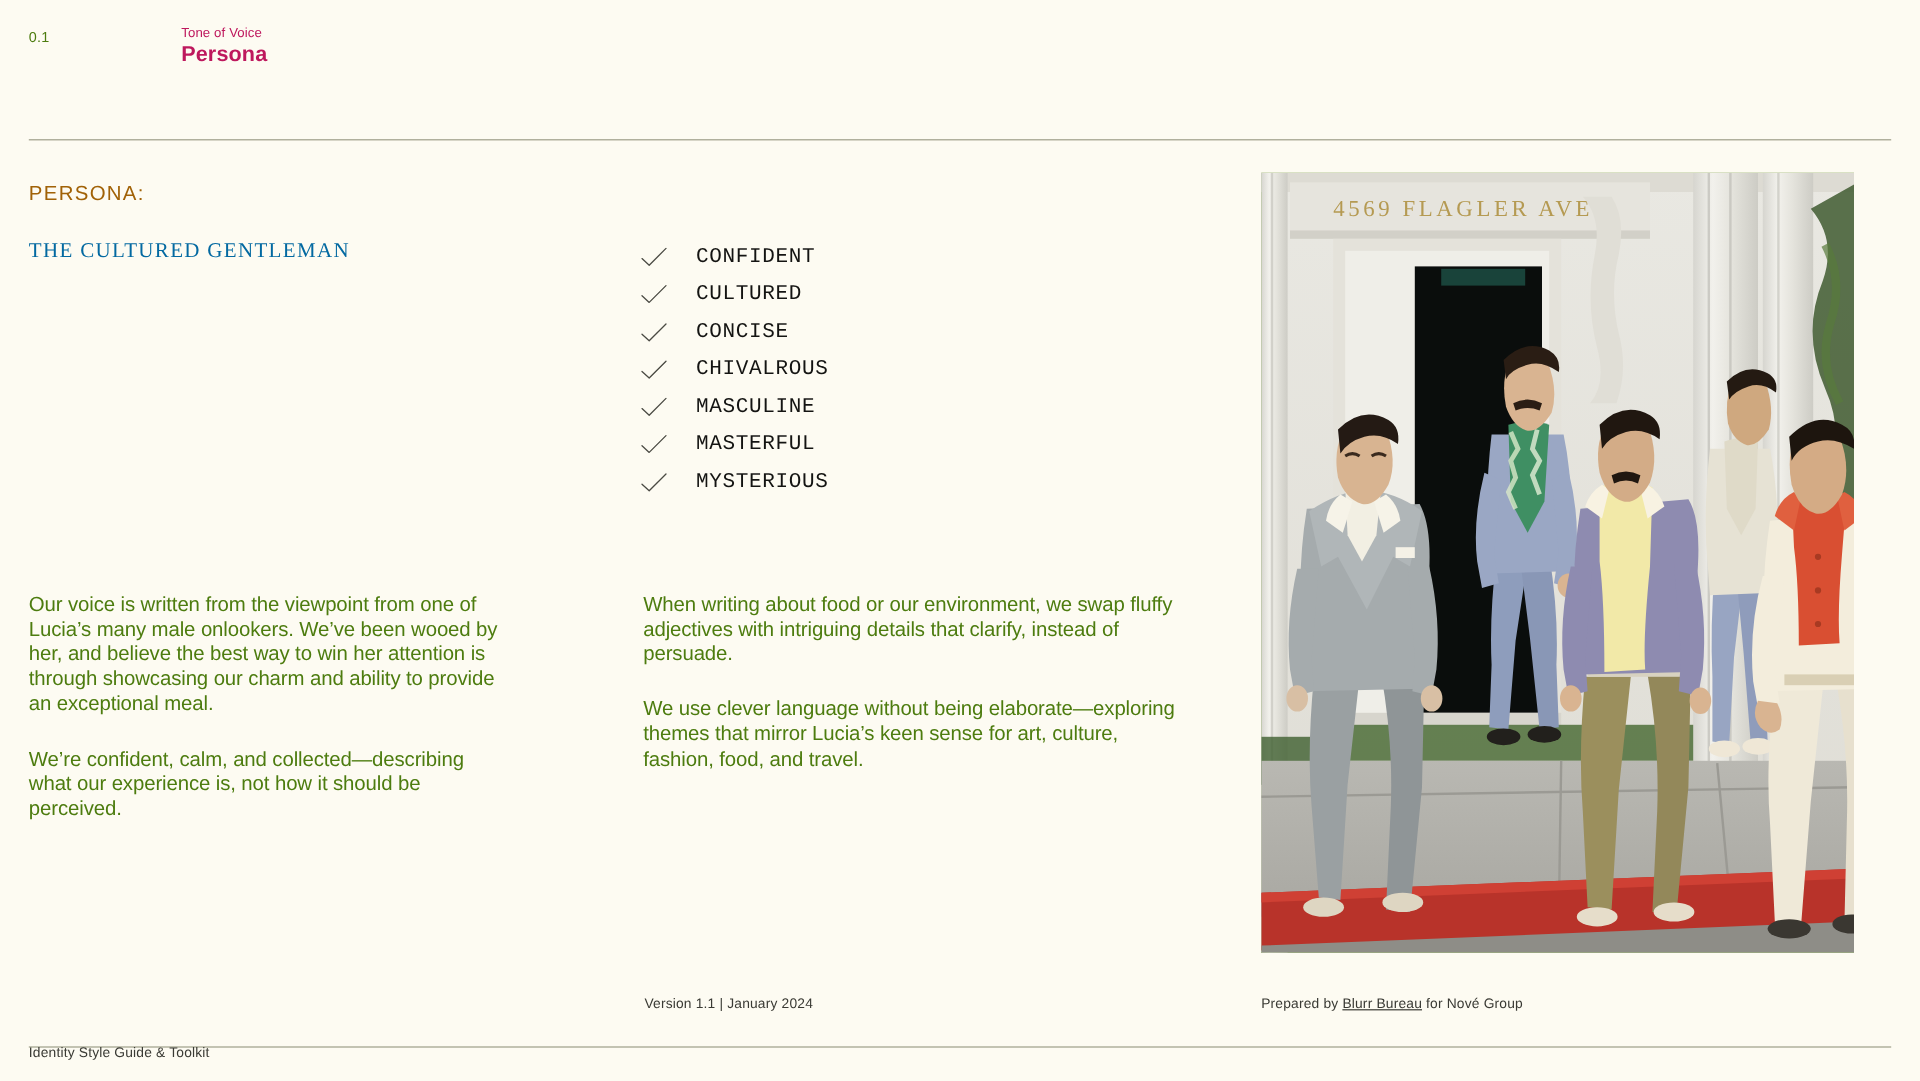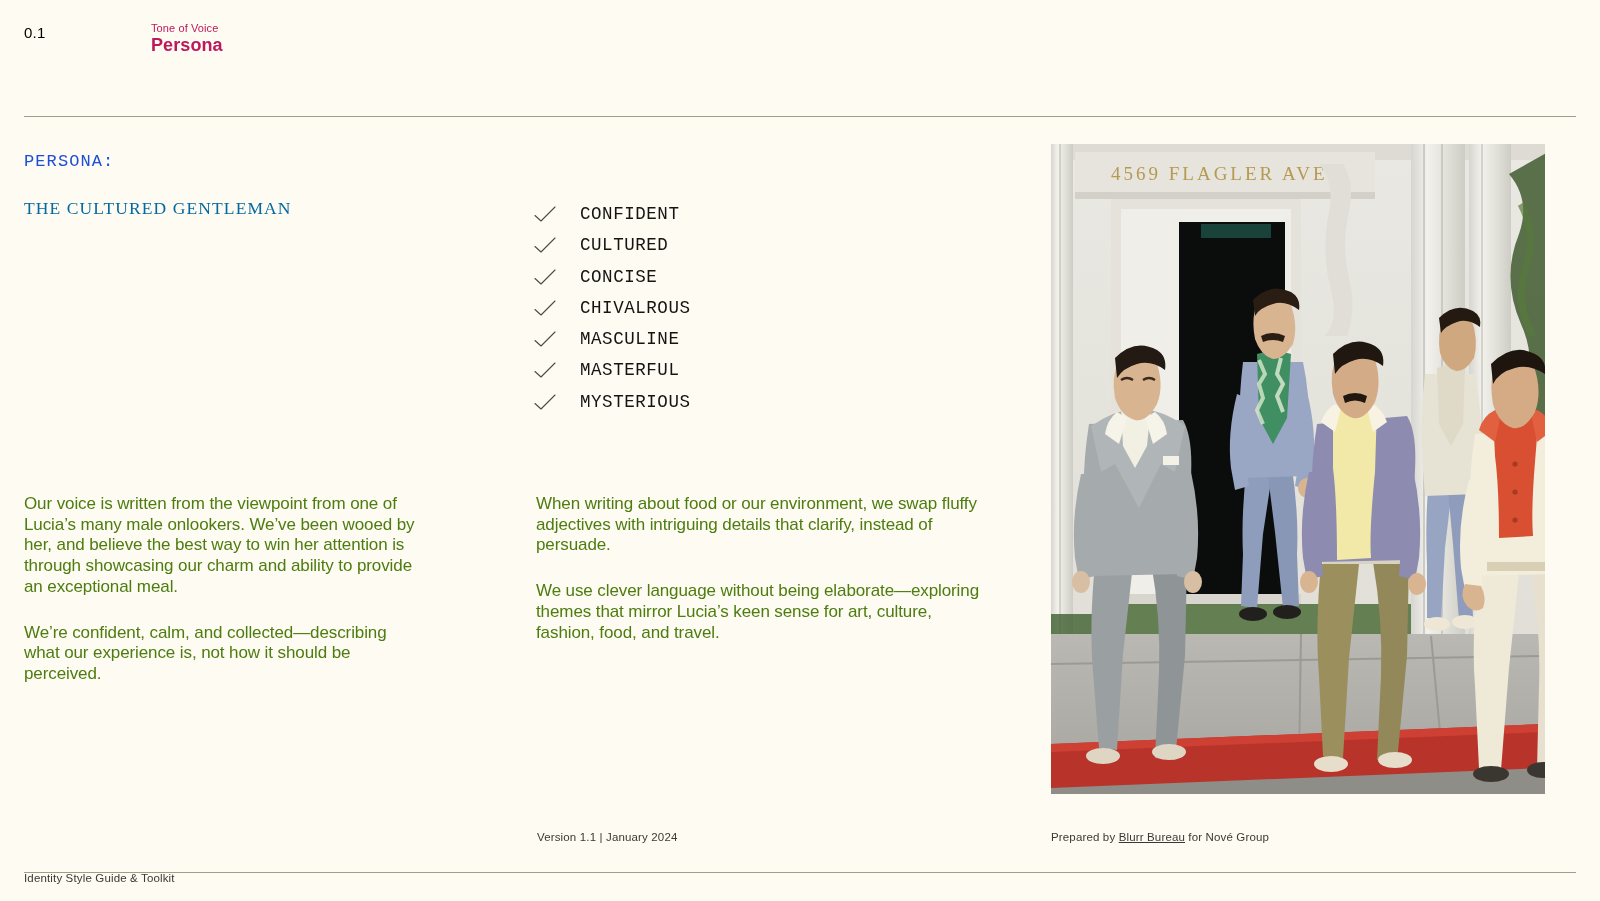--- a/index.html
+++ b/index.html
@@ -25,23 +25,23 @@
     position: absolute;
     left: 24px;
     top: 24px;
     width: 1552px;
     height: 60px;
   }
   .header-num {
     position: absolute;
     left: 0;
     top: 0;
-    font-size: 15px;
+    font-size: 12px;
     letter-spacing: 0.2px;
-    color: #000000;
+    color: #4d7c0f;
   }
   .header-titles {
     position: absolute;
     left: 127px;
     top: -2px;
     line-height: 1.18;
   }
   .header-section {
     font-size: 11px;
     color: #be185d;
@@ -64,24 +64,24 @@
     background: #9d9d88;
   }
   .rule-top { top: 116px; }
   .rule-bottom { top: 872px; }
 
   
   .persona-label {
     position: absolute;
     left: 24px;
     top: 152px;
-    font-family: Liberation Mono, monospace;
+    font-family: Liberation Sans, sans-serif;
     font-size: 17px;
     letter-spacing: 1.1px;
-    color: #1d4ed8;
+    color: #a16207;
   }
   .persona-name {
     position: absolute;
     left: 24px;
     top: 198px;
     font-family: "Liberation Serif", serif;
     font-size: 17.5px;
     letter-spacing: 1.1px;
     color: #0369a1;
   }

